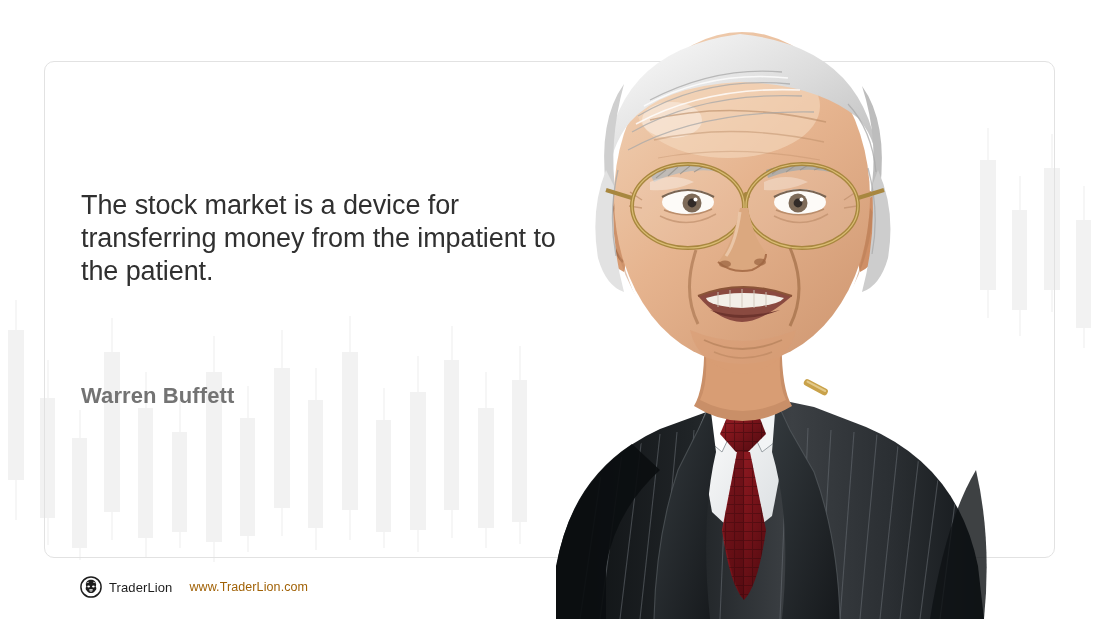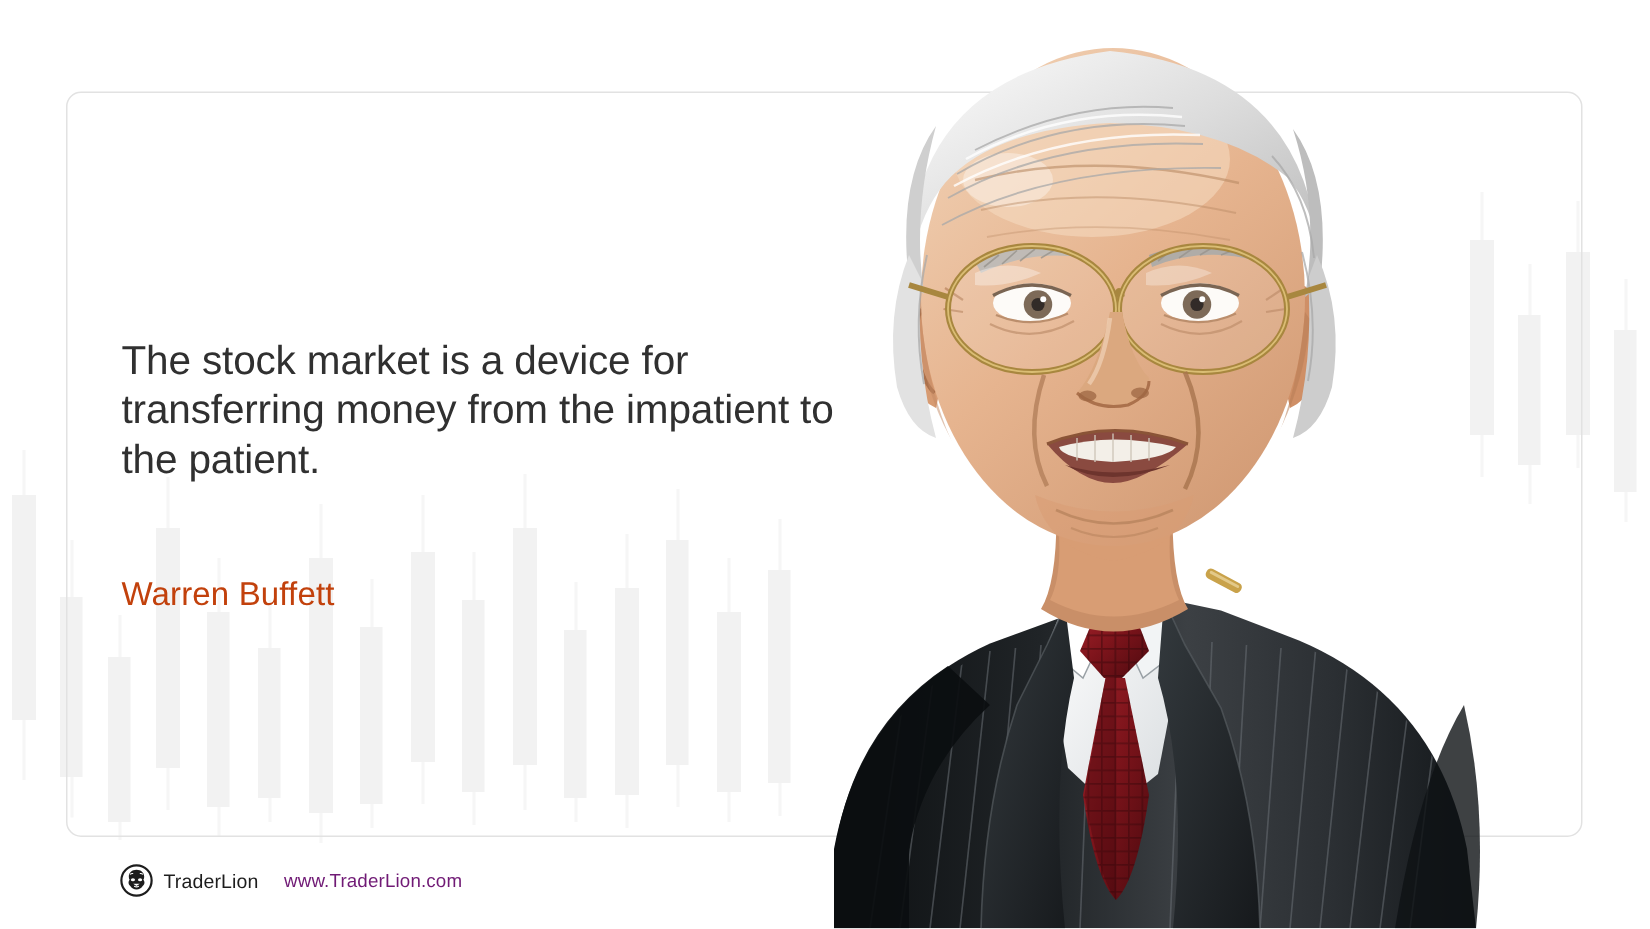--- a/index.html
+++ b/index.html
@@ -39,39 +39,39 @@
     height: 497px;
     border: 1px solid #e2e2e2;
     border-radius: 10px;
     background: transparent;
     box-sizing: border-box;
   }
 
   .quote-block {
     position: absolute;
     left: 81px;
-    top: 224px;
+    top: 189px;
     width: 500px;
   }
   .quote-text {
     margin: 0;
     font-size: 27px;
     line-height: 33px;
     color: #303030;
     font-weight: 400;
     letter-spacing: -0.1px;
   }
   .author {
     position: absolute;
     left: 81px;
     top: 383px;
     margin: 0;
     font-size: 22px;
-    font-weight: 400;
-    color: #c2410c;
+    font-weight: 700;
+    color: #737373;
     letter-spacing: 0.1px;
   }
 
   
   .footer {
     position: absolute;
     left: 80px;
     top: 576px;
     display: flex;
     align-items: center;
@@ -83,21 +83,21 @@
     display: block;
   }
   .brand-name {
     font-size: 13px;
     font-weight: 400;
     color: #1d1d1d;
     letter-spacing: 0.1px;
   }
   .brand-url {
     font-size: 12.5px;
-    color: #701a75;
+    color: #a16207;
     margin-left: 10px;
     letter-spacing: 0.1px;
   }
 
   
   .portrait {
     position: absolute;
     left: 410px;
     top: 0;
     width: 690px;

